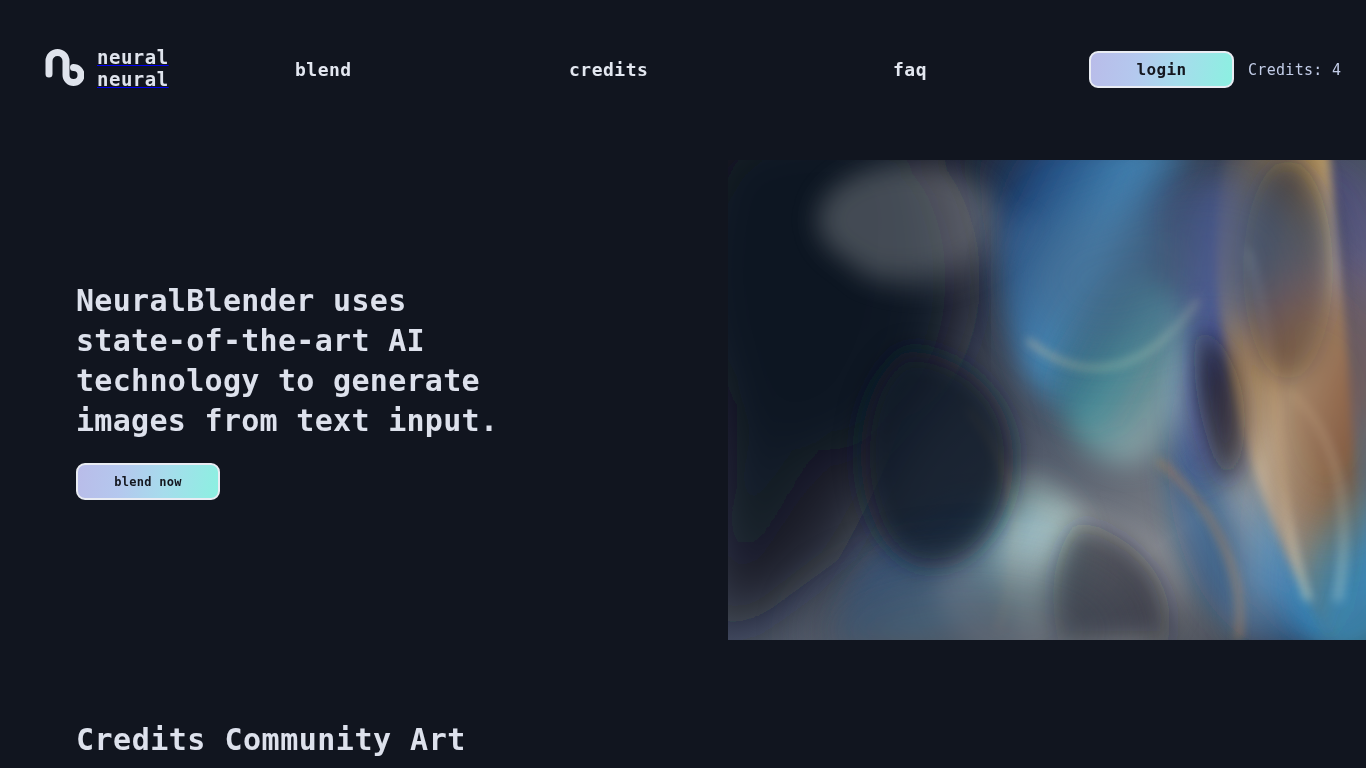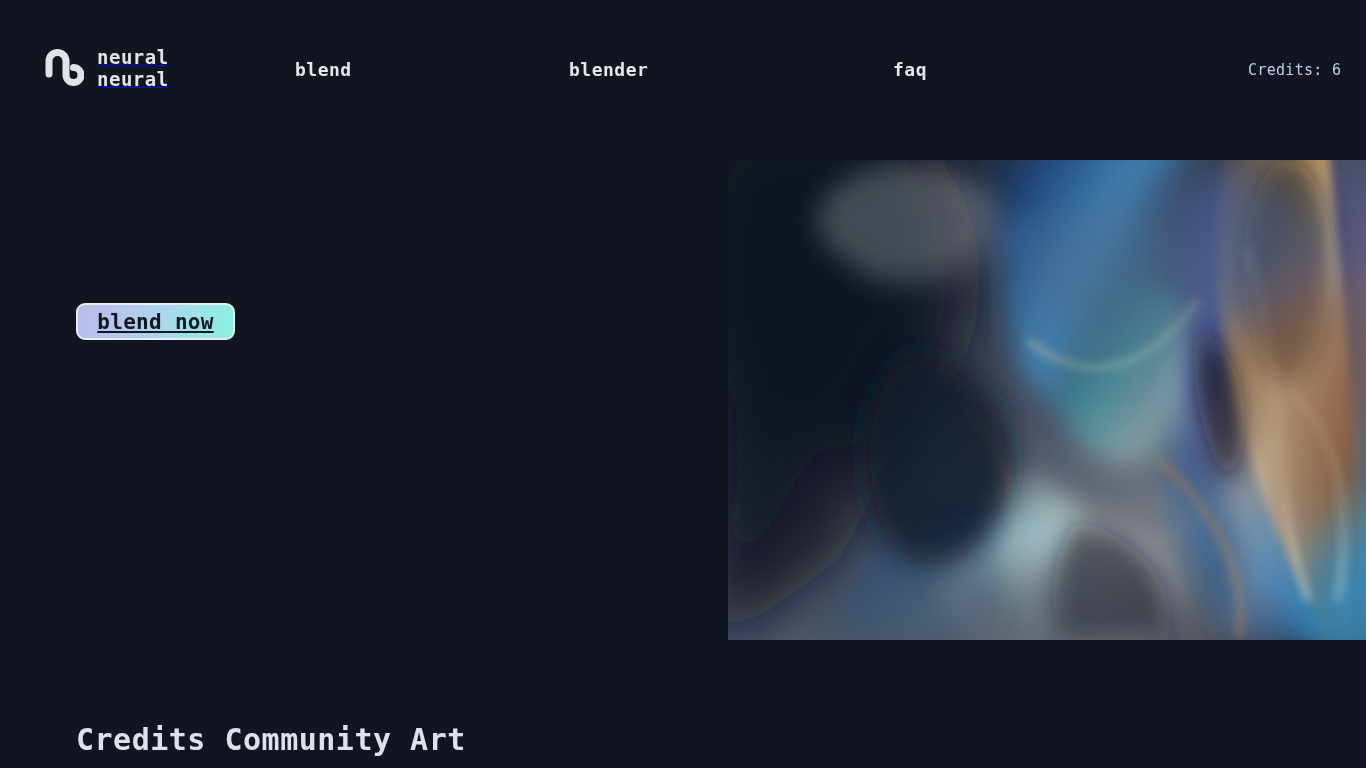--- a/index.html
+++ b/index.html
@@ -63,26 +63,26 @@
   .hero-art svg { display:block; width:638px; height:480px; }
 
   .hero-copy { position:absolute; left:76px; top:281px; width:560px; }
   .hero-heading {
     font-size:30px; line-height:40px;
     font-weight:bold; color:#dde1ec;
     letter-spacing:0.3px; white-space:pre-line;
   }
   .blend-btn {
     margin-top:22px;
-    width:159px; height:37px;
+    width:144px; height:37px;
     border:2px solid #e9ecf3; border-radius:9px;
     background:linear-gradient(100deg,#b9bce9 0%,#b4c8ee 32%,#a6dcec 62%,#8cf0e1 100%);
-    color:#14171f; font-size:21px; font-weight:bold;
+    color:#14171f; font-size:12px; font-weight:bold;
     font-family:inherit; letter-spacing:0.3px; cursor:pointer;
-    display:flex; align-items:center; justify-content:center;text-decoration:underline;
+    display:flex; align-items:center; justify-content:center;
   }
 
   
   .featured-heading {
     position:absolute; left:76px; top:722px;
     font-size:30px; color:#dde1ec; letter-spacing:0.5px;
   }
 </style>
 </head>
 <body>
@@ -93,24 +93,25 @@
     <svg class="brand-mark" viewBox="0 0 40 48">
       <path d="M5 30 L5 17 A8.5 8.5 0 0 1 22 17 L22 31 A7.5 7.5 0 1 0 29.5 23.5" fill="none" stroke="#dfe3ec" stroke-width="7" stroke-linecap="round" stroke-linejoin="round"></path>
     </svg>
     <span class="brand-text">
       <span>neural</span>
       <span>neural</span>
     </span>
   </a>
 
   <a class="nav-link nav-create" href="#">blend</a>
-  <a class="nav-link nav-credits" href="#">blender</a>
+  <a class="nav-link nav-credits" href="#">credits</a>
   <a class="nav-link nav-faq" href="#">faq</a>
 
-  <span class="credits-label">Credits: 6</span>
+  <button class="login-btn">login</button>
+  <span class="credits-label">Credits: 4</span>
 </div>
 
 <div class="hero-art">
   <svg viewBox="0 0 638 480" preserveAspectRatio="none">
     <defs>
       <linearGradient id="bgG" x1="0" y1="0" x2="1" y2="1">
         <stop offset="0" stop-color="#181c26"></stop>
         <stop offset="0.28" stop-color="#2b3140"></stop>
         <stop offset="0.52" stop-color="#4c5566"></stop>
         <stop offset="0.74" stop-color="#7b7f86"></stop>
@@ -222,16 +223,20 @@
     <g filter="url(#softer)" opacity="0.55">
       <ellipse cx="480" cy="90" rx="110" ry="80" fill="#3f5f8e"></ellipse>
       <ellipse cx="600" cy="250" rx="90" ry="130" fill="#8a5a33"></ellipse>
       <ellipse cx="240" cy="470" rx="160" ry="70" fill="#3a4350"></ellipse>
       <ellipse cx="380" cy="120" rx="90" ry="70" fill="#4a6b8c"></ellipse>
     </g>
   </svg>
 </div>
 
 <div class="hero-copy">
+  <h1 class="hero-heading">NeuralBlender uses
+state-of-the-art AI
+technology to generate
+images from text input.</h1>
   <button class="blend-btn">blend now</button>
 </div>
 
 <h2 class="featured-heading">Credits Community Art</h2>
 
 </body></html>

